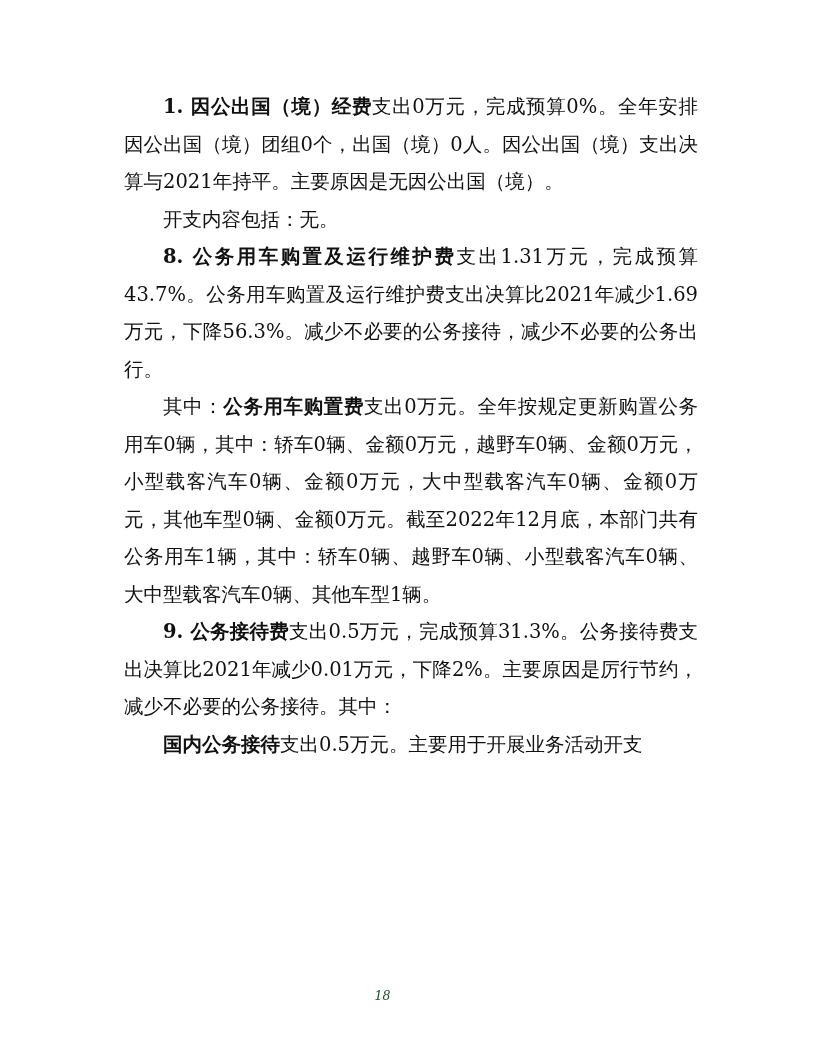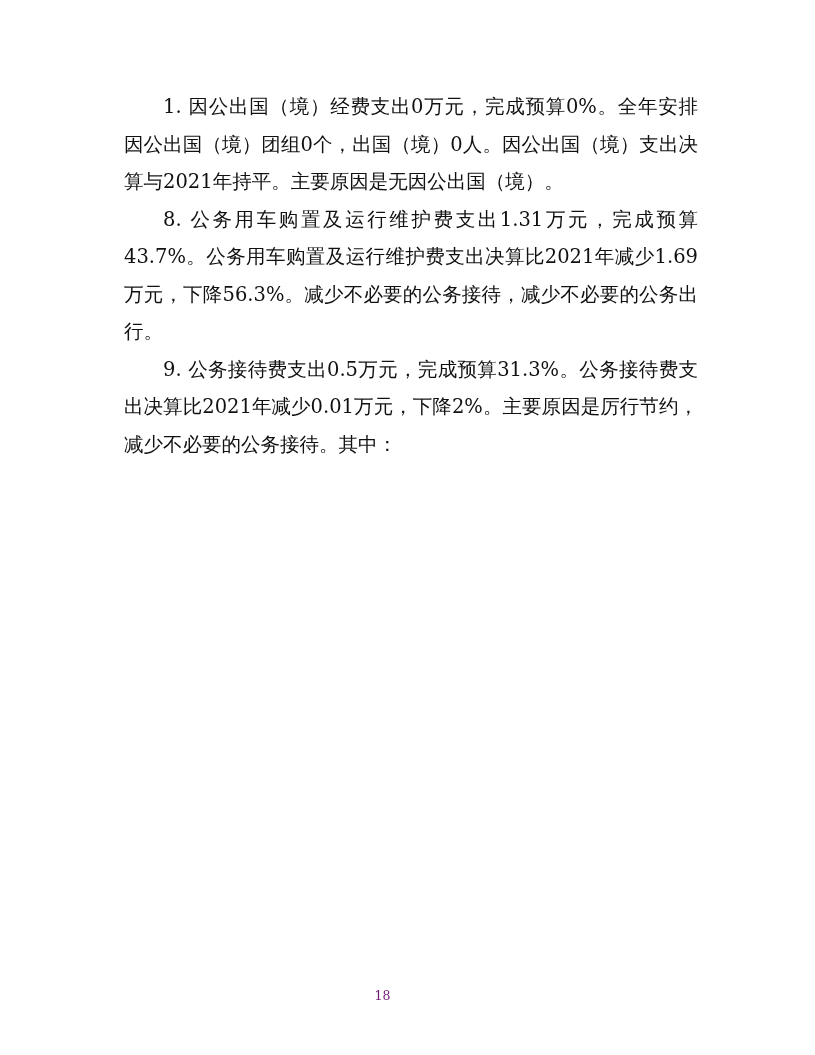--- a/index.html
+++ b/index.html
@@ -35,45 +35,49 @@
     line-height: 37.5px;
     text-align: justify;
     text-justify: inter-ideograph;
     letter-spacing: 0px;
     color: #111111;
   }
   p.indent {
     text-indent: 39px;
   }
   .b {
-    font-weight: normal;
+    font-weight: bold;
   }
   .pagenum {
     position: absolute;
     left: 0;
     top: 988px;
     width: 765px;
     text-align: center;
     font-size: 12.5px;
     font-family: "DejaVu Serif", "Liberation Serif", serif;
-    color: #701a75;
+    color: #14532d;
+    font-style: italic;
   }
 </style>
 </head>
 <body>
 
 <div class="page">
   <div class="content">
 
     <p class="para indent"><span class="b">1. 因公出国（境）经费</span><span>支出0万元，完成预算0%。全年安排因公出国（境）团组0个，出国（境）0人。因公出国（境）支出决算与2021年持平。主要原因是无因公出国（境）。</span></p>
 
+    <p class="para indent"><span>开支内容包括：无。</span></p>
 
     <p class="para indent"><span class="b">8. 公务用车购置及运行维护费</span><span>支出1.31万元，完成预算43.7%。公务用车购置及运行维护费支出决算比2021年减少1.69万元，下降56.3%。减少不必要的公务接待，减少不必要的公务出行。</span></p>
 
+    <p class="para indent"><span>其中：</span><span class="b">公务用车购置费</span><span>支出0万元。全年按规定更新购置公务用车0辆，其中：轿车0辆、金额0万元，越野车0辆、金额0万元，小型载客汽车0辆、金额0万元，大中型载客汽车0辆、金额0万元，其他车型0辆、金额0万元。截至2022年12月底，本部门共有公务用车1辆，其中：轿车0辆、越野车0辆、小型载客汽车0辆、大中型载客汽车0辆、其他车型1辆。</span></p>
 
 
     <p class="para indent"><span class="b">9. 公务接待费</span><span>支出0.5万元，完成预算31.3%。公务接待费支出决算比2021年减少0.01万元，下降2%。主要原因是厉行节约，减少不必要的公务接待。其中：</span></p>
 
+    <p class="para indent"><span class="b">国内公务接待</span><span>支出0.5万元。主要用于开展业务活动开支</span></p>
 
   </div>
 
   <div class="pagenum">18</div>
 </div>
 
 </body></html>

